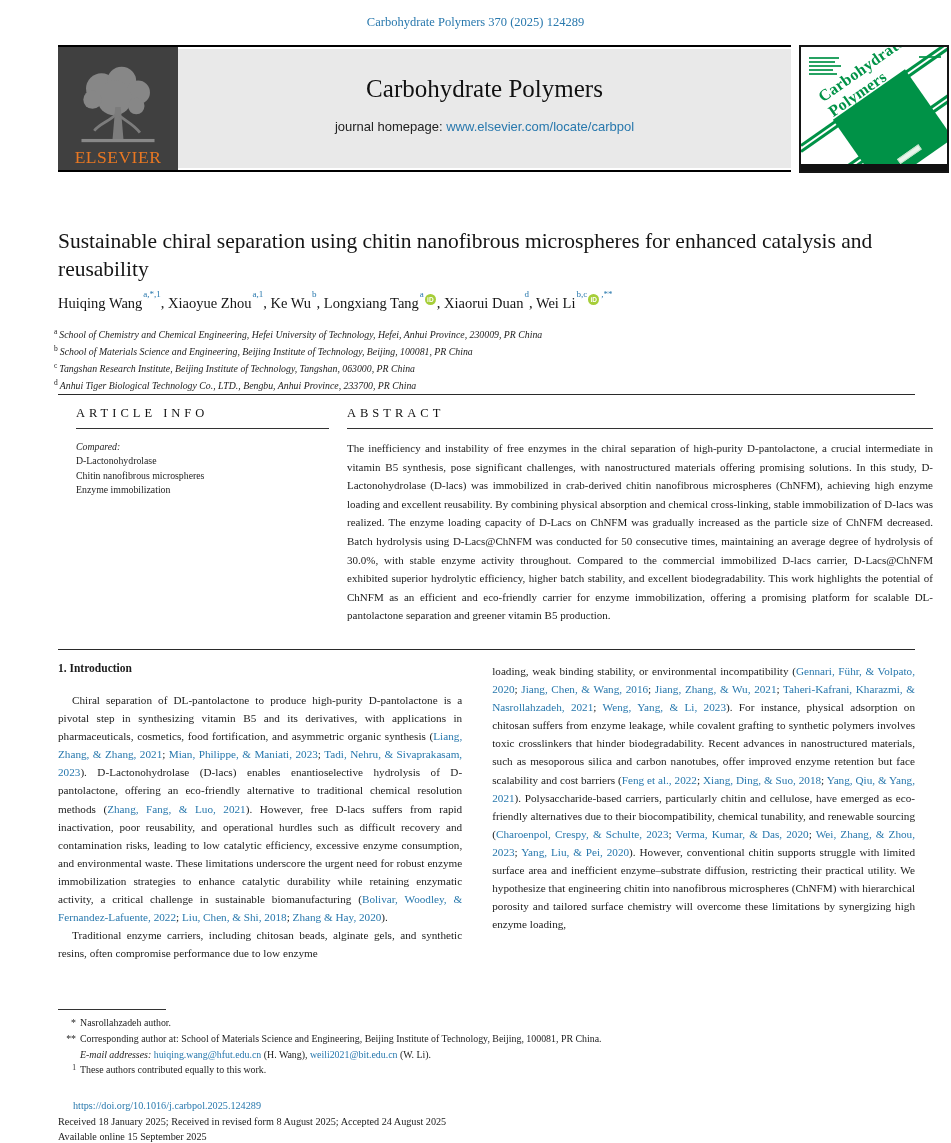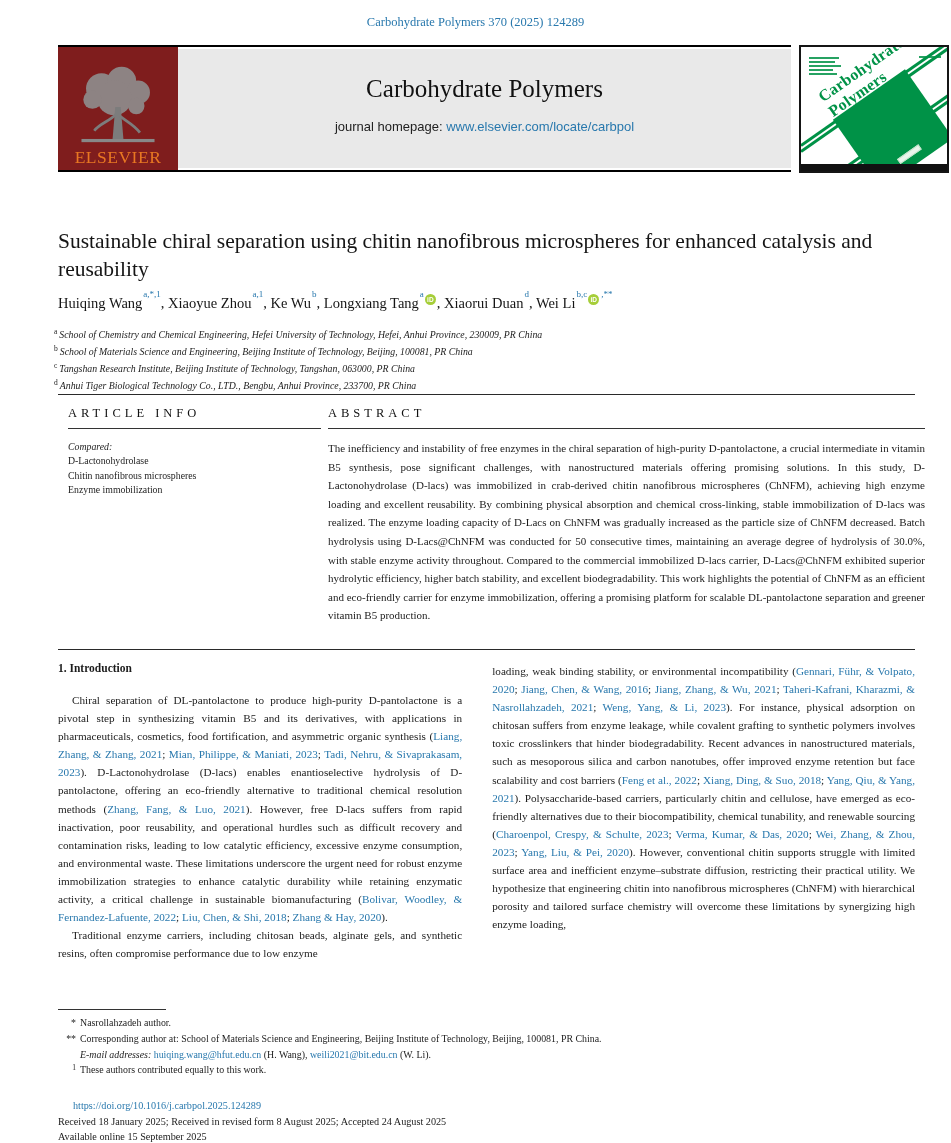--- a/index.html
+++ b/index.html
@@ -12,21 +12,21 @@
   #page{position:relative;width:951px;height:1143px;background:#fff;overflow:hidden;margin:8px auto;}
 
   
   .journal-ref{position:absolute;top:7px;left:0;width:100%;text-align:center;
     font-size:12.5px;color:var(--accent);}
 
   
   .header-band{position:absolute;top:37px;left:58px;width:733px;height:127px;
     border-top:2px solid #000;border-bottom:2px solid #000;display:flex;}
   .logo-col{width:120px;display:flex;flex-direction:column;align-items:center;
-    justify-content:flex-end;padding:4px 0 2px 0;background:#7f1d1d;}
+    justify-content:flex-end;padding:4px 0 2px 0;background:#404040;}
   .elsevier-label{color:var(--orange);font-size:17.5px;letter-spacing:.5px;margin-top:-2px;}
   .banner{flex:1;background:var(--hdrbg);text-align:center;padding-top:13px;margin:2px 0;}
   .banner-line1{font-size:12px;color:#222;}
   .sd-link{color:var(--accent);cursor:pointer;}
   .banner-title{font-size:25px;color:#111;margin:13px 0 16px 0;}
   .banner-line3{font-family:"Liberation Sans","DejaVu Sans",sans-serif;font-size:13px;color:#222;}
   .hp-link{color:var(--accent);cursor:pointer;}
 
   
   .cover{position:absolute;top:37px;left:799px;width:150px;height:128px;background:#fff;
@@ -51,21 +51,21 @@
     text-align:center;line-height:11px;vertical-align:super;margin:0 1px;cursor:pointer;}
   .affils{position:absolute;top:317px;left:54px;width:860px;}
   .affil-line{font-size:9.8px;line-height:13.8px;font-style:italic;color:#222;}
   .affil-line sup{font-style:normal;font-size:7.5px;color:#222;padding-right:2px;}
 
   .rule{position:absolute;left:58px;width:857px;border-top:1.2px solid #2a2a2a;}
   #rule1{top:386px;}
   #rule2{top:641px;}
 
   
-  .info-abs{position:absolute;top:398px;left:68px;width:857px;display:flex;gap:7px;}
+  .info-abs{position:absolute;top:398px;left:76px;width:857px;display:flex;gap:18px;}
   .info-col{width:253px;}
   .abs-col{flex:1;}
   .sec-heading{font-size:12.5px;letter-spacing:4px;color:#111;}
   .head-rule{border-top:1.1px solid #333;margin:7px 0 10px 0;}
   .kw-label{font-size:9.8px;font-style:italic;line-height:15px;}
   .kw{font-size:9.8px;line-height:14.5px;}
   .abs-text{font-size:11px;line-height:18.6px;text-align:justify;color:#1b1b1b;}
 
   
   .cols{position:absolute;top:654px;left:58px;width:857px;display:flex;gap:30px;}

